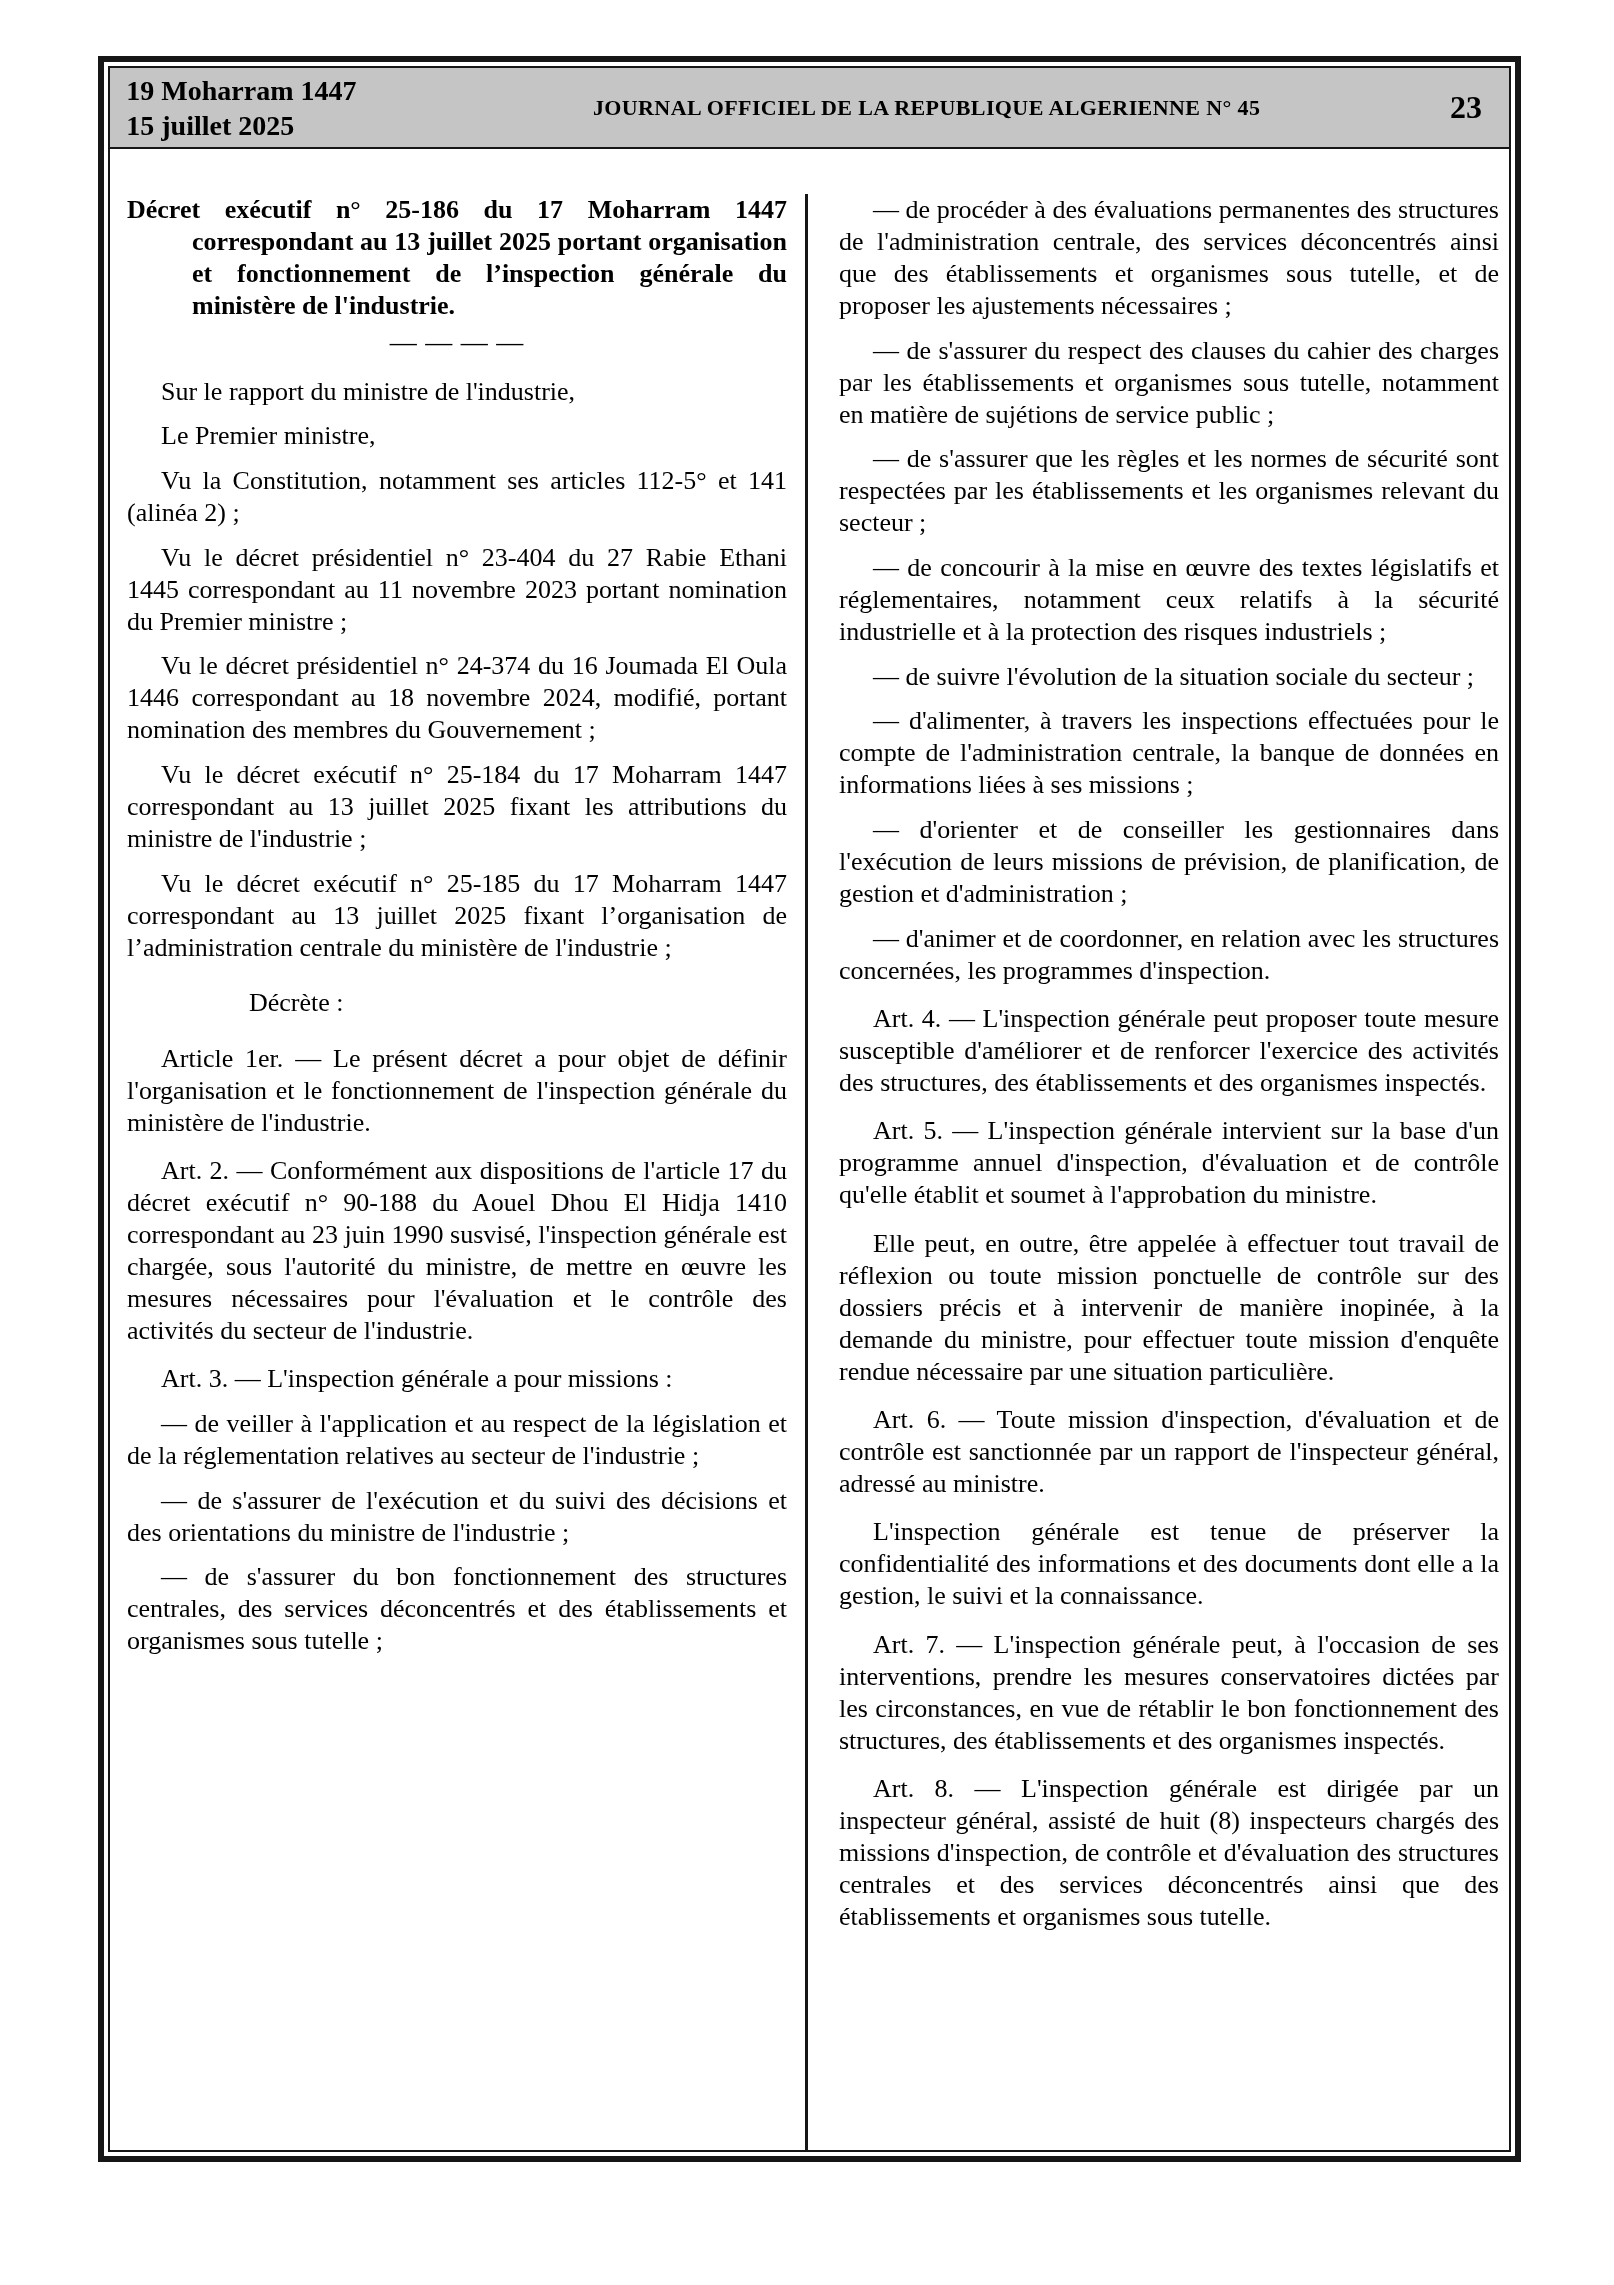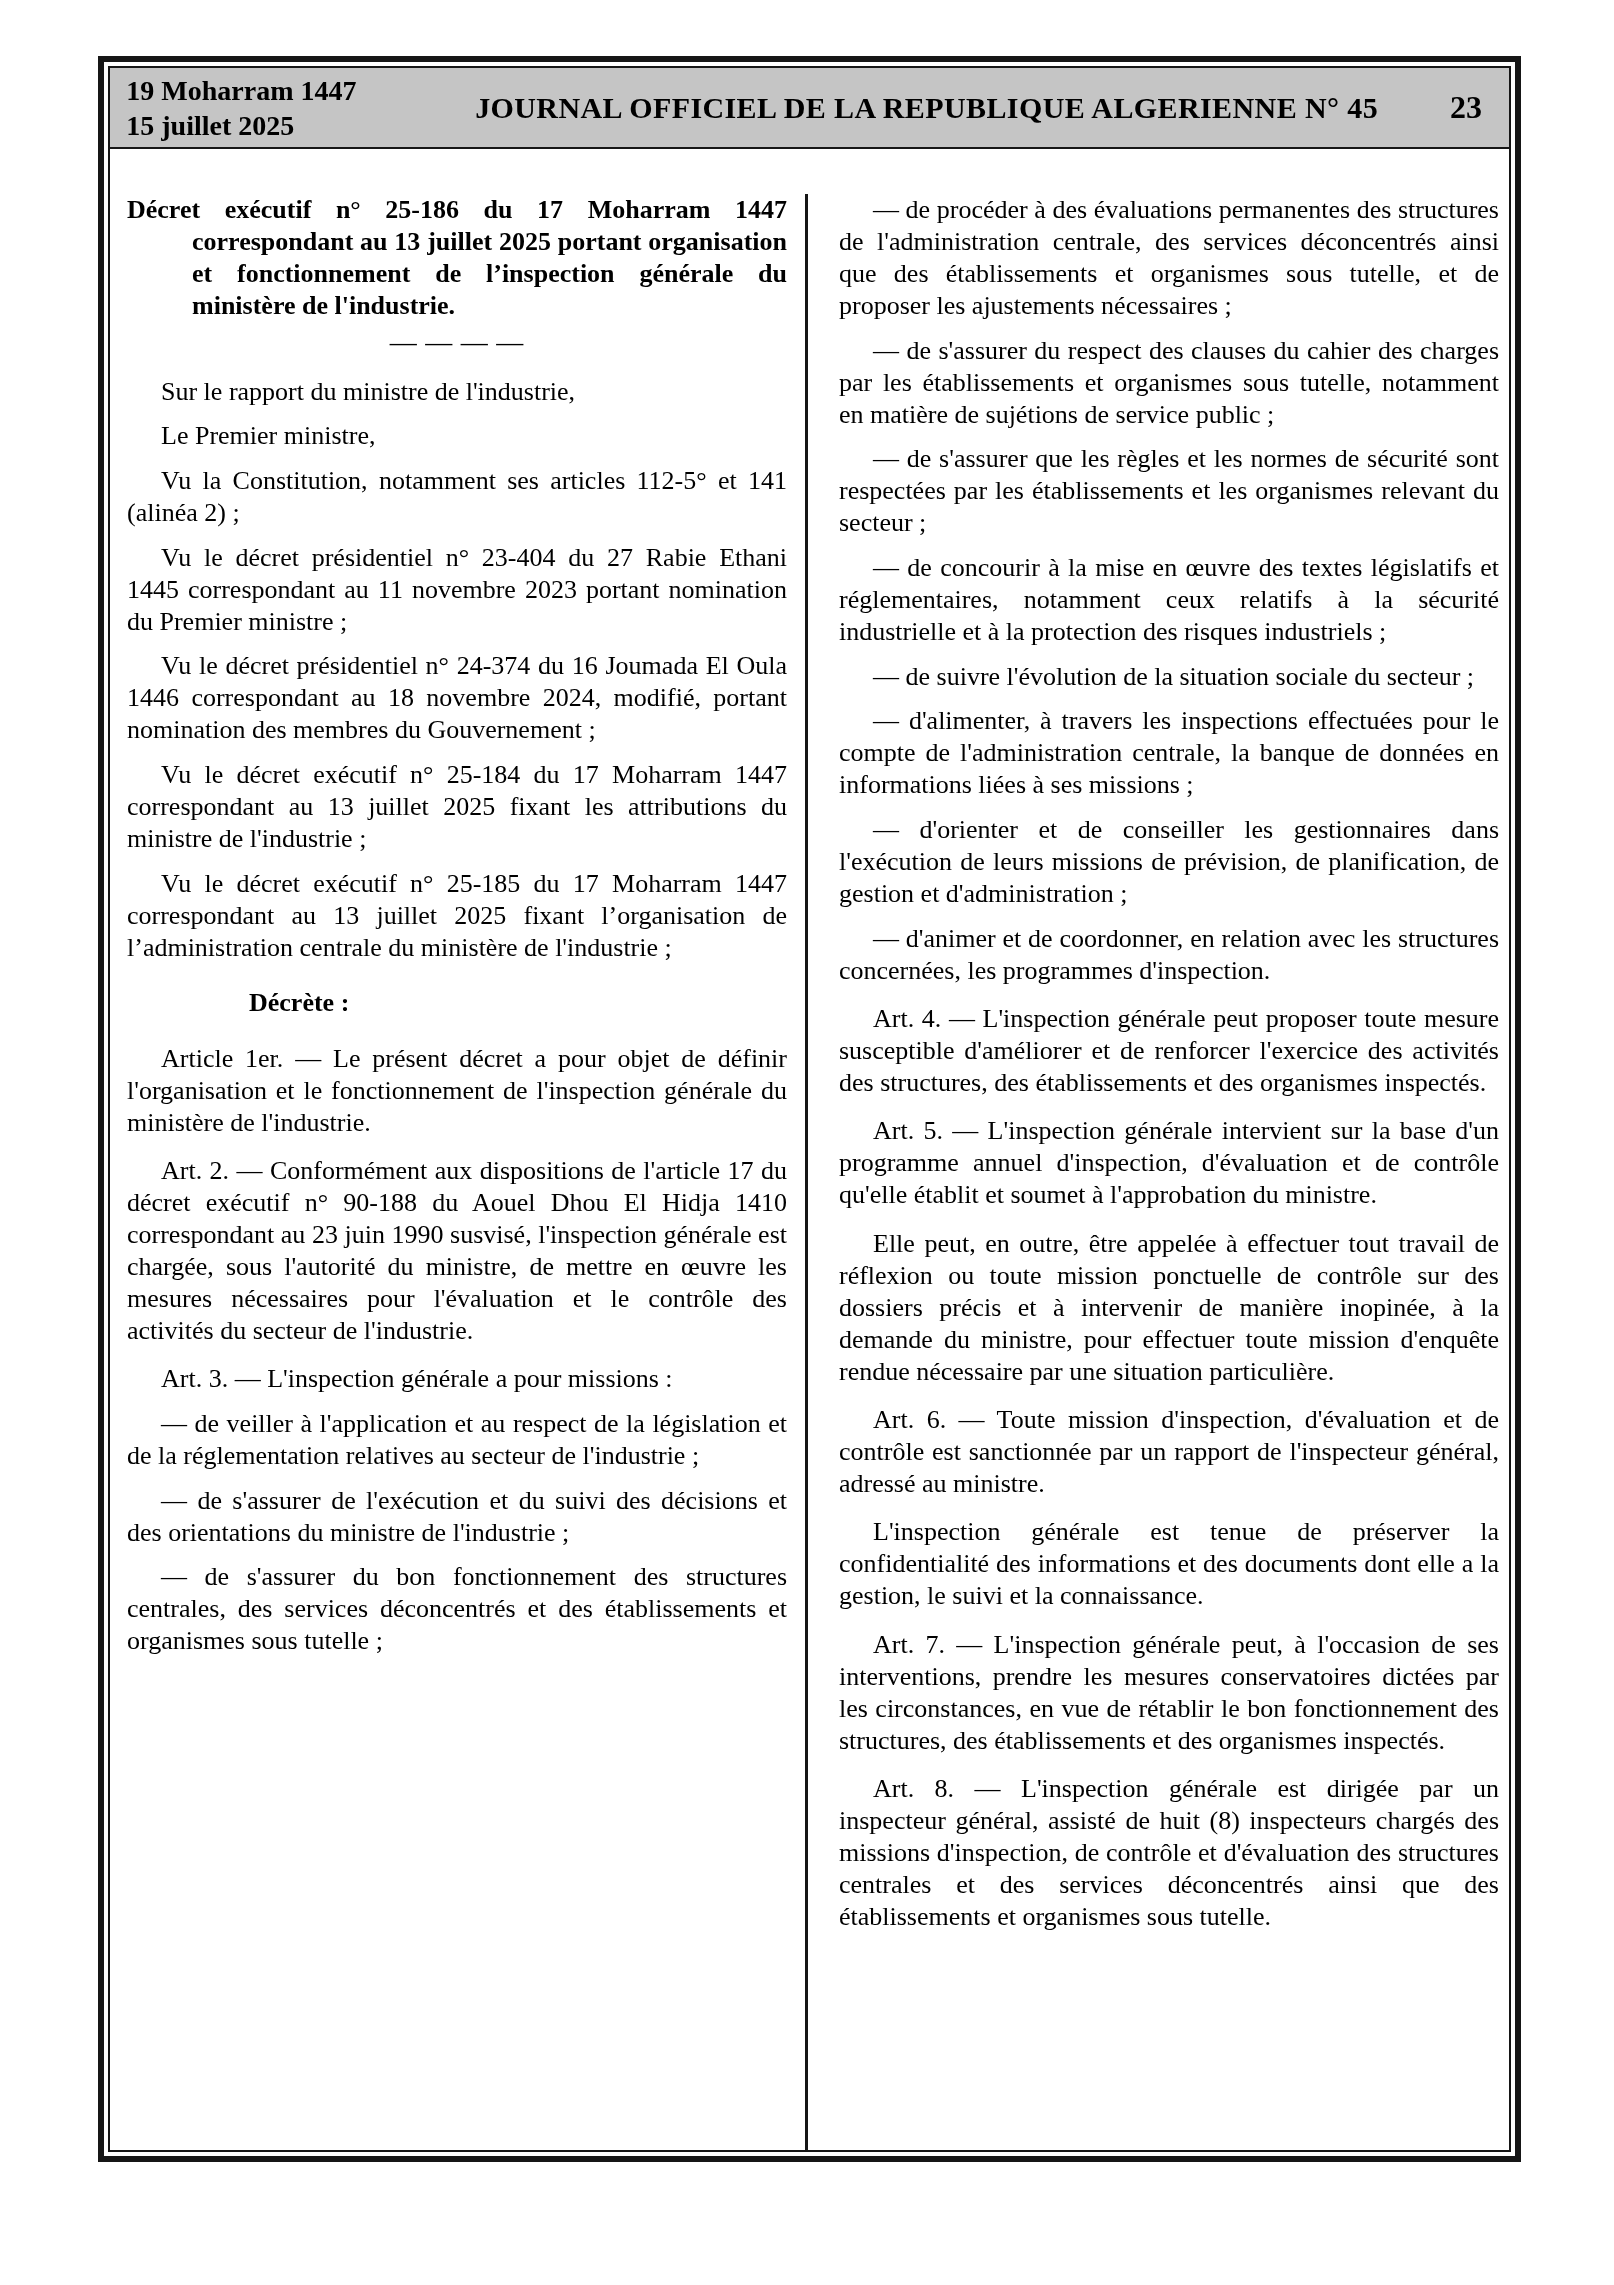--- a/index.html
+++ b/index.html
@@ -45,21 +45,21 @@
     width: 308px;
     font-weight: bold;
     font-size: 28px;
     line-height: 35px;
     white-space: nowrap;
   }
   .masthead .journal-title {
     flex: 1;
     text-align: center;
     font-weight: bold;
-    font-size: 30px;
+    font-size: 22px;
     letter-spacing: 0.4px;
     white-space: nowrap;
   }
   .masthead .page-num {
     width: 63px;
     text-align: right;
     font-weight: bold;
     font-size: 32px;
   }
   .content {
@@ -100,21 +100,21 @@
     text-align: justify;
   }
   .separator {
     text-align: center;
     text-indent: 0;
     margin: 3.6px 0 18px 0;
     letter-spacing: 0.9px;
     font-size: 27px;
   }
   .decrete {
-    font-weight: bold;
+    font-weight: normal;
     text-indent: 0;
     text-align: left;
     margin: 23.5px 0 23.5px 122px;
   }
 </style>
 </head>
 <body>
 
 <div class="page-frame">
   <div class="inner-frame">

